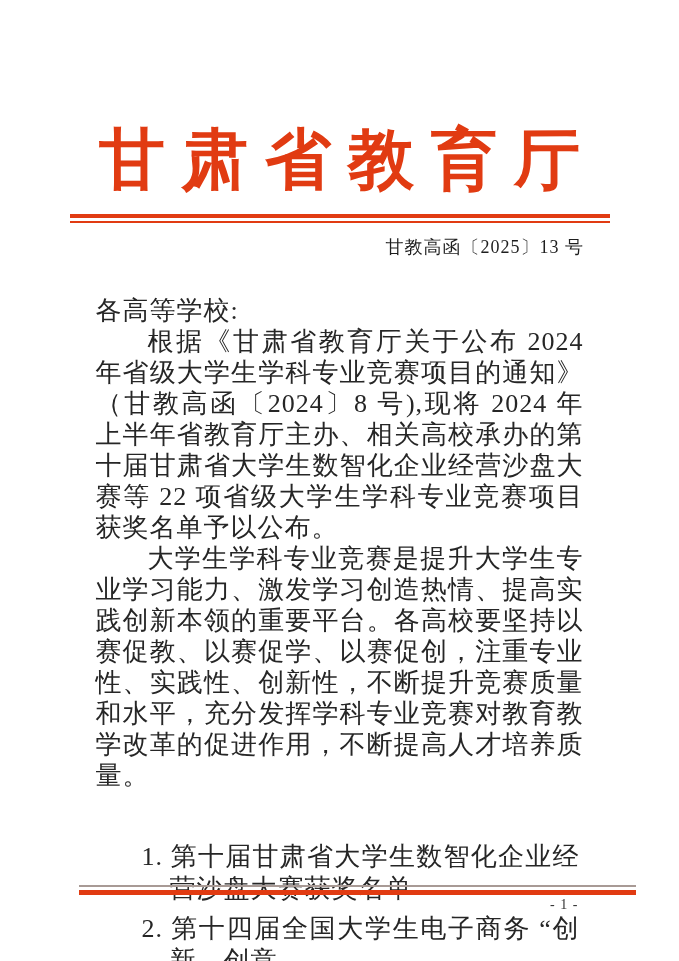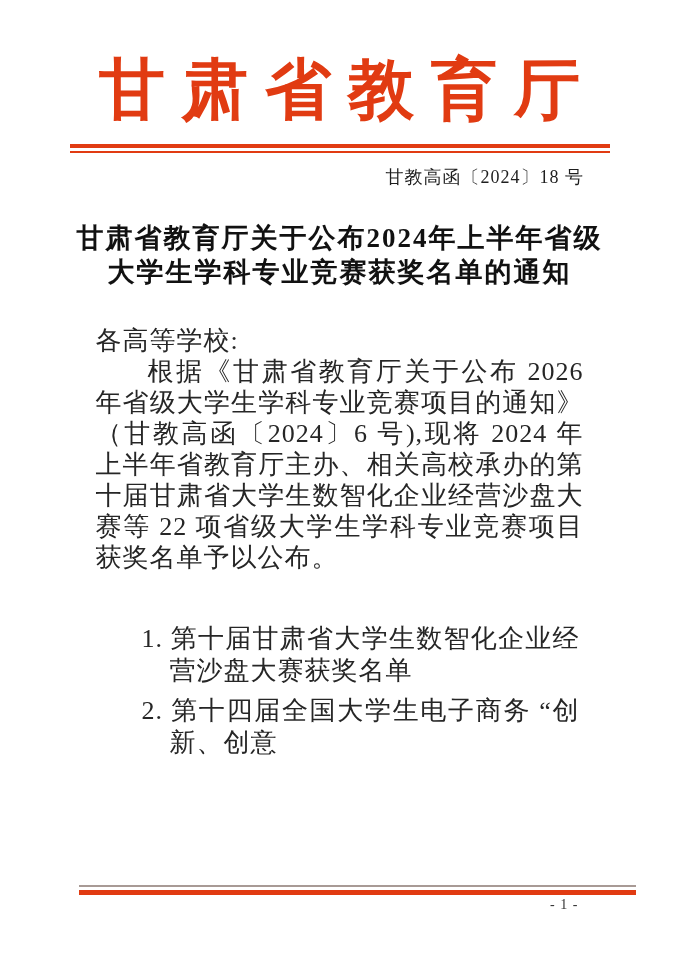--- a/index.html
+++ b/index.html
@@ -12,21 +12,21 @@
     width:679px;
     height:961px;
     margin:0 auto;
     background:#ffffff;
     overflow:hidden;
     font-family:"Liberation Serif", serif;
     color:var(--ink);
   }
   
   .agency{
-    padding-top:44px;
+    padding-top:114px;
     text-align:center;
     font-size:66px;
     font-weight:bold;
     color:var(--red);
     letter-spacing:17px;
     text-indent:17px;
     line-height:1.4;
     white-space:nowrap;
   }
   
@@ -99,30 +99,27 @@
 
 <div class="page">
 
   <div class="agency">甘肃省教育厅</div>
 
   <div class="rule-wrap">
     <div class="rule thick"></div>
     <div class="rule thin"></div>
   </div>
 
-  <div class="doc-no">甘教高函〔2024〕18 号</div>
+  <div class="doc-no">甘教高函〔2025〕13 号</div>
 
-  <h1 class="title">
-    <span class="tl">甘肃省教育厅关于公布2024年上半年省级</span>
-    <span class="tl">大学生学科专业竞赛获奖名单的通知</span>
-  </h1>
 
   <div class="bodytext">
     <p class="salutation">各高等学校:</p>
-    <p class="para">根据《甘肃省教育厅关于公布 2026 年省级大学生学科专业竞赛项目的通知》（甘教高函〔2024〕6 号),现将 2024 年上半年省教育厅主办、相关高校承办的第十届甘肃省大学生数智化企业经营沙盘大赛等 22 项省级大学生学科专业竞赛项目获奖名单予以公布。</p>
+    <p class="para">根据《甘肃省教育厅关于公布 2024 年省级大学生学科专业竞赛项目的通知》（甘教高函〔2024〕8 号),现将 2024 年上半年省教育厅主办、相关高校承办的第十届甘肃省大学生数智化企业经营沙盘大赛等 22 项省级大学生学科专业竞赛项目获奖名单予以公布。</p>
+    <p class="para">大学生学科专业竞赛是提升大学生专业学习能力、激发学习创造热情、提高实践创新本领的重要平台。各高校要坚持以赛促教、以赛促学、以赛促创，注重专业性、实践性、创新性，不断提升竞赛质量和水平，充分发挥学科专业竞赛对教育教学改革的促进作用，不断提高人才培养质量。</p>
 
     <div class="attachments">
       <div class="att-items">
         <div class="att-item">1. 第十届甘肃省大学生数智化企业经营沙盘大赛获奖名单</div>
         <div class="att-item">2. 第十四届全国大学生电子商务 “创新、创意</div>
       </div>
     </div>
   </div>
 
   <div class="footer-rule gray"></div>

